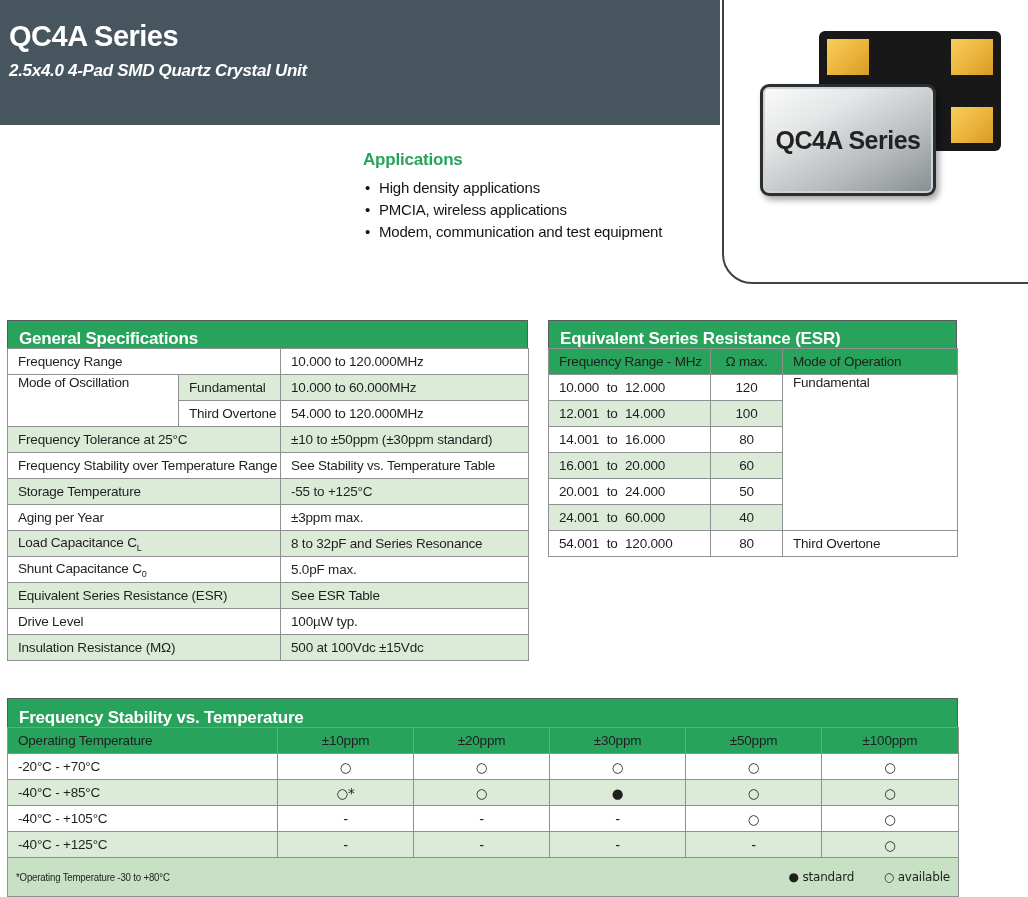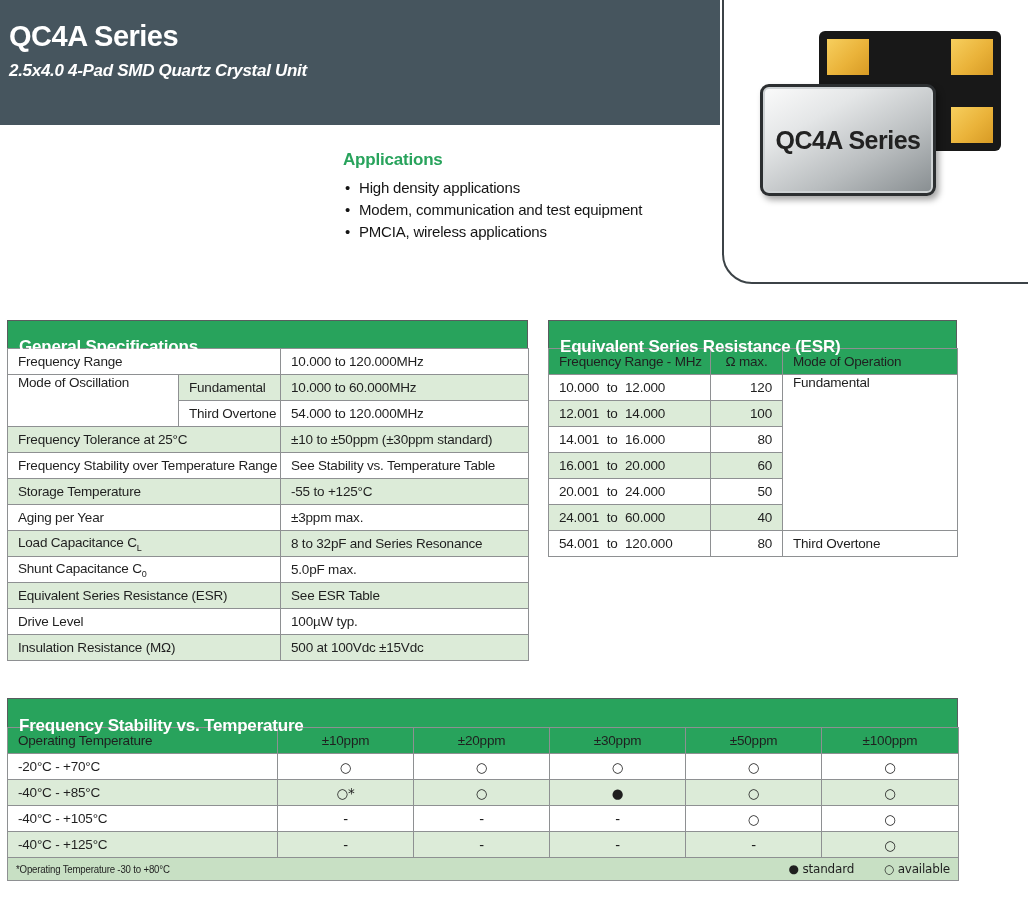--- a/index.html
+++ b/index.html
@@ -38,47 +38,47 @@
     border-radius:9px;border:2px solid #fff;box-shadow:0 0 0 1px var(--badge_green);}
   .rohs .pill.r1{font-size:16px;padding:0 9px;line-height:20px;}
   .rohs .pill.r2{font-size:12.5px;padding:0 6px;line-height:17px;margin-top:2px;}
   .rohs svg.leaf-big{position:absolute;right:-8px;top:-22px;}
   .pbfree{width:62px;text-align:center;}
   .pbfree .cap{font-size:9px;font-weight:bold;color:#3a241d;margin-top:-2px;}
 
   
   .bullets-block{position:absolute;top:150px;}
   .bullets-block.features{left:9px;width:340px;}
-  .bullets-block.applications{left:343px;width:345px;}
+  .bullets-block.applications{left:363px;width:345px;}
   .bullets-block h2{color:var(--green);font-size:17px;font-weight:bold;letter-spacing:-0.2px;}
   .bullets-block ul{list-style:none;margin-top:7px;}
   .bullets-block li{font-size:15px;color:#141414;line-height:22px;padding-left:16px;position:relative;letter-spacing:-0.2px;}
   .bullets-block li::before{content:"•";position:absolute;left:2px;top:0;color:#141414;}
 
   
   .panel{position:absolute;}
   .table-title{background:var(--green);color:#fff;font-weight:bold;font-size:17px;
-    letter-spacing:-0.2px;height:28px;line-height:28px;padding:12px 11px;
+    letter-spacing:-0.2px;height:28px;line-height:28px;padding:4px 11px;
     border:1px solid var(--border_dark);border-bottom:none;}
   table.spec{border-collapse:collapse;table-layout:fixed;border:1px solid var(--border_dark);}
   table.spec td,table.spec th{border:1px solid var(--border_cell);font-size:13.5px;color:#1f1f1f;
     height:26px;padding:0 10px;letter-spacing:-0.2px;overflow:hidden;white-space:nowrap;}
   td.g,th.g{background:var(--light_green);}
   td.topalign{vertical-align:top;padding-top:5px;}
   .subhead{background:var(--green);color:#fff;font-weight:normal;text-align:left;}
   .subhead.c{text-align:center;}
-  td.center{text-align:right;}
+  td.center{text-align:center;}
   td.rng{word-spacing:4px;}
   td.sym{text-align:center;font-family:"DejaVu Sans",sans-serif;font-size:13px;}
   sub{font-size:9px;}
 
   
   th.ppm{background:var(--green);color:#fff;font-weight:normal;text-align:center;}
   th.temp-h{background:var(--green);color:#fff;font-weight:normal;text-align:left;}
-  tr.footer-row td{background:var(--footer_green);height:23px;padding:4px 8px;}
+  tr.footer-row td{background:var(--footer_green);height:23px;padding:12px 8px;}
   .footer-flex{display:flex;justify-content:space-between;align-items:center;width:100%;}
   .footnote{font-size:10.5px;color:#1f1f1f;transform:scaleX(0.92);transform-origin:left;}
   .legend{font-size:12px;color:#1f1f1f;font-family:"DejaVu Sans",sans-serif;}
   .legend .lg-item{margin-left:26px;text-align:right;}
 </style>
 </head>
 <body>
 
 <div class="page">
 
@@ -97,22 +97,22 @@
     <div class="pkg-silver">
       <span class="pkg-label">QC4A Series</span>
     </div>
   </div>
 
 
   <div class="bullets-block applications">
     <h2>Applications</h2>
     <ul>
       <li>High density applications</li>
+      <li>PMCIA, wireless applications</li>
       <li>Modem, communication and test equipment</li>
-      <li>PMCIA, wireless applications</li>
     </ul>
   </div>
 
   <div class="panel" style="left:7px;top:320px;width:521px;">
     <div class="table-title">General Specifications</div>
     <table class="spec" style="width:521px;">
       <colgroup>
           <col style="width:171px">
           <col style="width:102px">
           <col style="width:248px">

